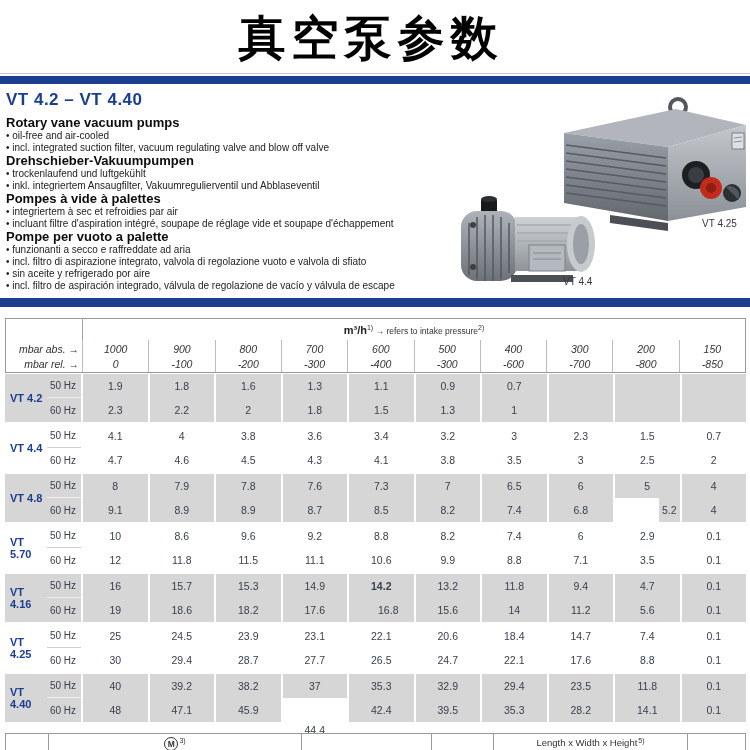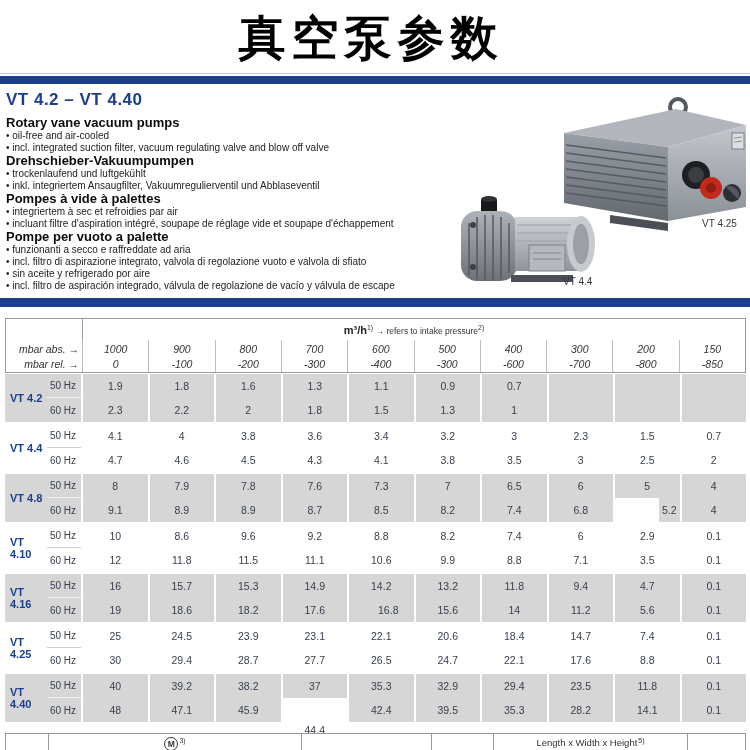--- a/index.html
+++ b/index.html
@@ -349,21 +349,21 @@
         <div class="cell" style="grid-row: 2;">8.9</div>
         <div class="cell" style="grid-row: 2;">8.7</div>
         <div class="cell" style="grid-row: 2;">8.5</div>
         <div class="cell" style="grid-row: 2;">8.2</div>
         <div class="cell" style="grid-row: 2;">7.4</div>
         <div class="cell" style="grid-row: 2;">6.8</div>
         <div class="cell" style="grid-row: 2; margin-left: 44px;">5.2</div>
         <div class="cell" style="grid-row: 2;">4</div>
       </div>
       <div class="group plain">
-        <div class="model">VT 4.10</div>
+        <div class="model">VT 5.70</div>
         <div class="hz r0" style="grid-row: 1;">50 Hz</div>
         <div class="cell" style="grid-row: 1;">10</div>
         <div class="cell" style="grid-row: 1;">8.6</div>
         <div class="cell" style="grid-row: 1;">9.6</div>
         <div class="cell" style="grid-row: 1;">9.2</div>
         <div class="cell" style="grid-row: 1;">8.8</div>
         <div class="cell" style="grid-row: 1;">8.2</div>
         <div class="cell" style="grid-row: 1;">7.4</div>
         <div class="cell" style="grid-row: 1;">6</div>
         <div class="cell" style="grid-row: 1;">2.9</div>
@@ -380,21 +380,21 @@
         <div class="cell" style="grid-row: 2;">3.5</div>
         <div class="cell" style="grid-row: 2;">0.1</div>
       </div>
       <div class="group shaded">
         <div class="model">VT 4.16</div>
         <div class="hz r0" style="grid-row: 1;">50 Hz</div>
         <div class="cell" style="grid-row: 1;">16</div>
         <div class="cell" style="grid-row: 1;">15.7</div>
         <div class="cell" style="grid-row: 1;">15.3</div>
         <div class="cell" style="grid-row: 1;">14.9</div>
-        <div class="cell" style="grid-row: 1;">14.2</div>
+        <div class="cell" style="grid-row: 1; font-weight: bold;">14.2</div>
         <div class="cell" style="grid-row: 1;">13.2</div>
         <div class="cell" style="grid-row: 1;">11.8</div>
         <div class="cell" style="grid-row: 1;">9.4</div>
         <div class="cell" style="grid-row: 1;">4.7</div>
         <div class="cell" style="grid-row: 1;">0.1</div>
         <div class="hz r1" style="grid-row: 2;">60 Hz</div>
         <div class="cell" style="grid-row: 2;">19</div>
         <div class="cell" style="grid-row: 2;">18.6</div>
         <div class="cell" style="grid-row: 2;">18.2</div>
         <div class="cell" style="grid-row: 2;">17.6</div>

